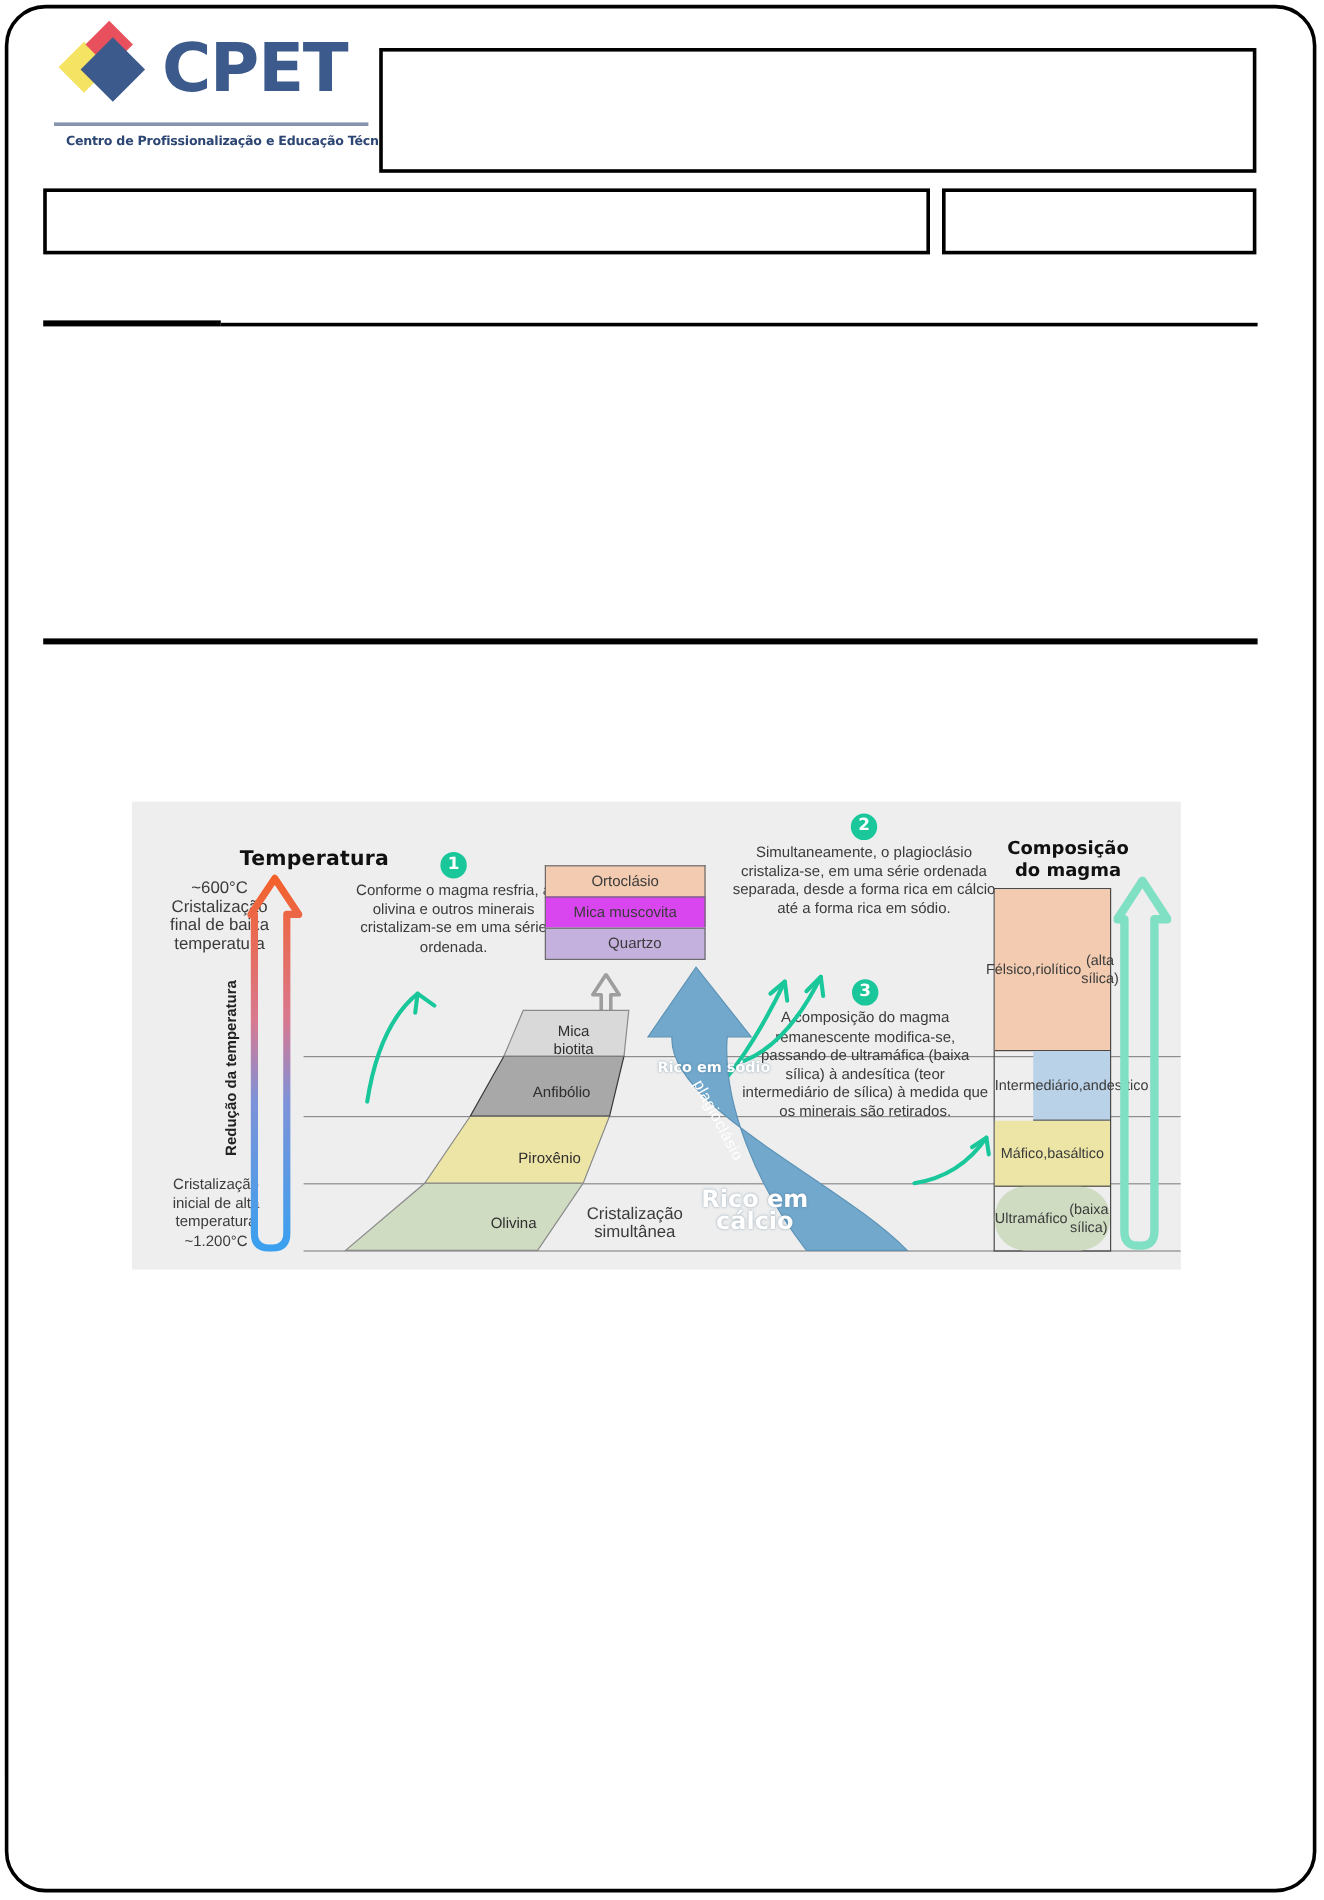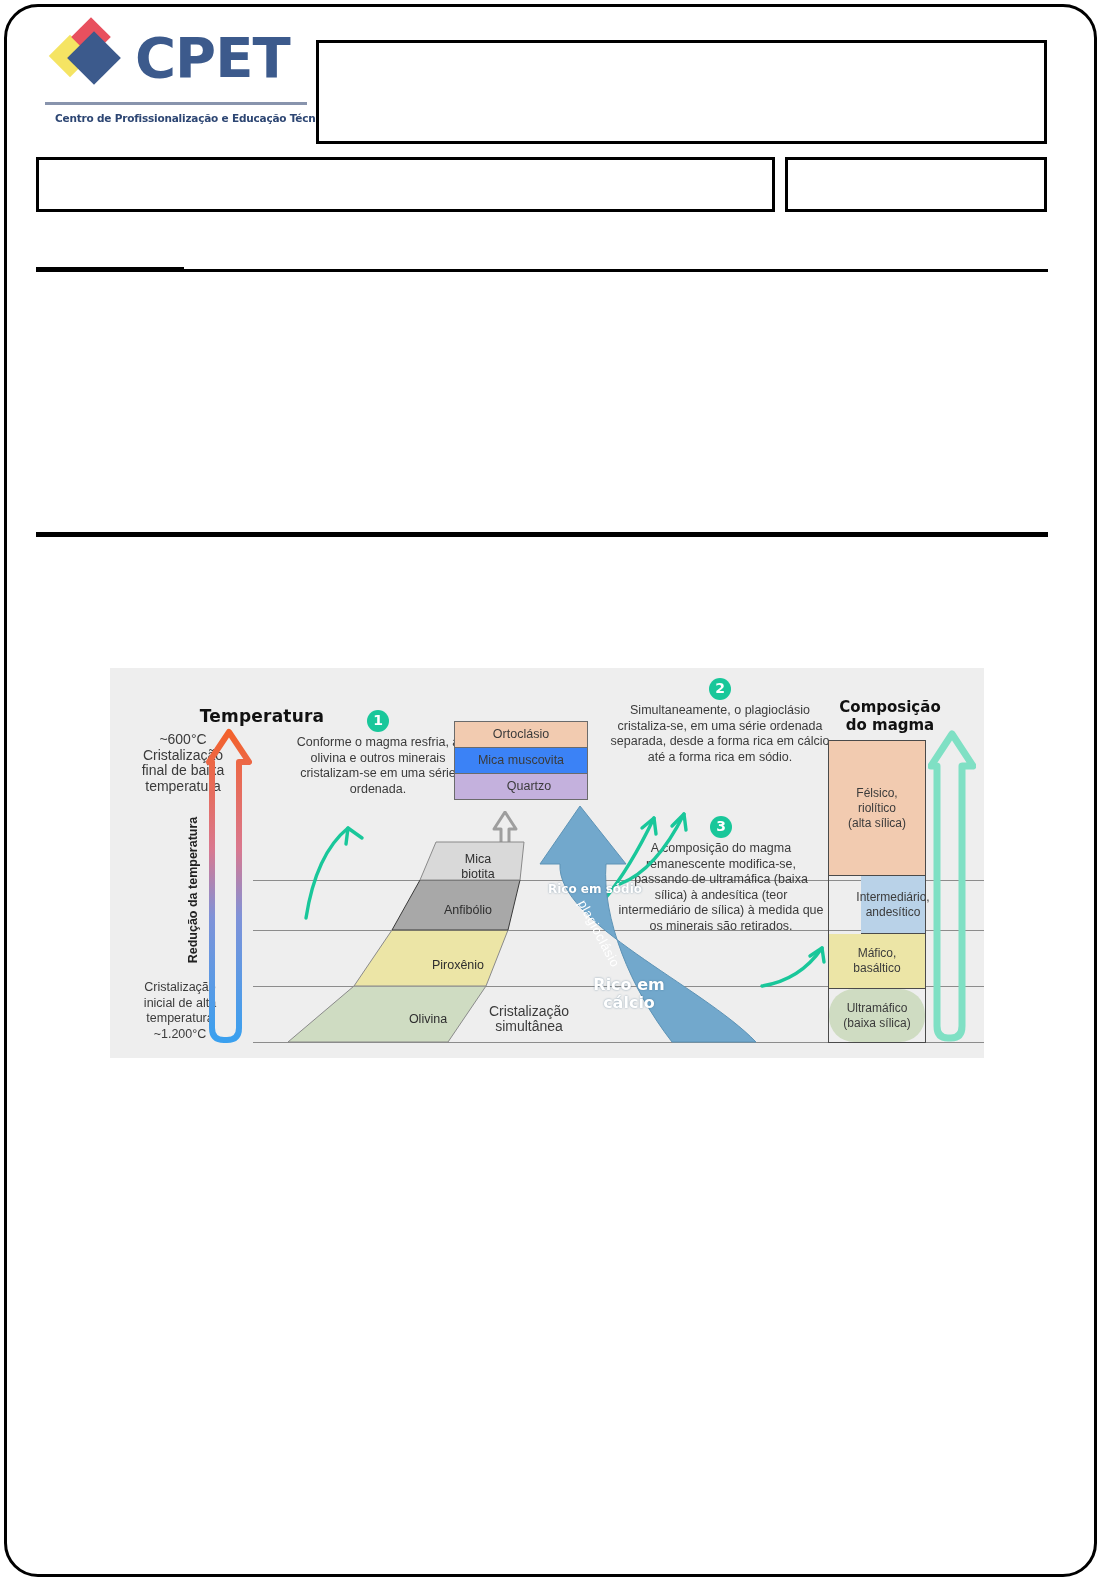--- a/index.html
+++ b/index.html
@@ -168,42 +168,42 @@
     border: 1px solid #6b6b6b;
     border-bottom: none;
     text-align: center;
     font-size: 12.5px;
     color: #3b3b3b;
     padding: 5px 0 6px 0;
     box-sizing: border-box;
   }
   .mineral-box:last-child { border-bottom: 1px solid #6b6b6b; }
   .mb-ortoclasio { background: #f2cbb0; }
-  .mb-muscovita  { background: #3b82f6; }
+  .mb-muscovita  { background: #d946ef; }
   .mb-quartzo    { background: #c4b1dd; padding-left: 16px; }
 
   
   #grey-arrow { position: absolute; left: 382px; top: 143px; width: 26px; height: 62px; }
   .series-label {
     position: absolute; font-size: 12.5px; color: #2e2e2e;
     text-align: center; pointer-events: none;
   }
   #lbl-mica    { left: 338px; top: 184px; width: 60px; line-height: 15px; }
   #lbl-anfib   { left: 316px; top: 235px; width: 84px; }
   #lbl-piroxe  { left: 306px; top: 290px; width: 84px; }
   #lbl-olivina { left: 280px; top: 344px; width: 76px; }
   .white-hand {
     position: absolute;
     font-family: "DejaVu Sans", sans-serif;
     font-weight: bold; color: #ffffff;
     text-align: center; line-height: 18px;
     text-shadow: 0 0 2px rgba(60,100,130,0.6);
   }
   #lbl-sodio  { left: 430px; top: 212px; width: 110px; font-size: 12px; }
-  #lbl-calcio { left: 464px; top: 308px; width: 110px; font-size: 16px; }
+  #lbl-calcio { left: 464px; top: 322px; width: 110px; font-size: 20px; }
   #lbl-plagioclasio {
     position: absolute; left: 452px; top: 258px;
     font-size: 13px; color: #ffffff;
     font-family: "Liberation Sans", sans-serif;
     transform: rotate(62deg); transform-origin: 50% 50%;
     letter-spacing: 0.5px;
   }
   #lbl-simultanea {
     position: absolute; left: 366px; top: 336px; width: 106px;
     text-align: center; font-size: 14px; color: #3b3b3b; line-height: 15px;
@@ -218,21 +218,21 @@
   #magma-col {
     position: absolute; left: 718px; top: 72px;
     width: 98px; height: 303px;
     border: 1px solid #4a4a4a;
     box-sizing: border-box;
   }
   .magma-cell {
     box-sizing: border-box;
     text-align: center; font-size: 12px; line-height: 15px;
     color: #3b3b3b;
-    display: flex; flex-direction: column;
+    display: flex; flex-direction: row;
     align-items: center; justify-content: center;
     border-bottom: 1px solid #4a4a4a;
   }
   .magma-cell:last-child { border-bottom: none; border-radius: 25px; }
   .mc-felsico { background: #f2cbb0; height: 135px; }
   .mc-inter   { background: #b9d2e8; height: 58px; margin-left: 32px; }
   .mc-mafico  { background: #ece5a6; height: 55px; }
   .mc-ultra   { background: #cfdcc2; height: 53px; border-bottom: none; }
 </style>
 </head>

